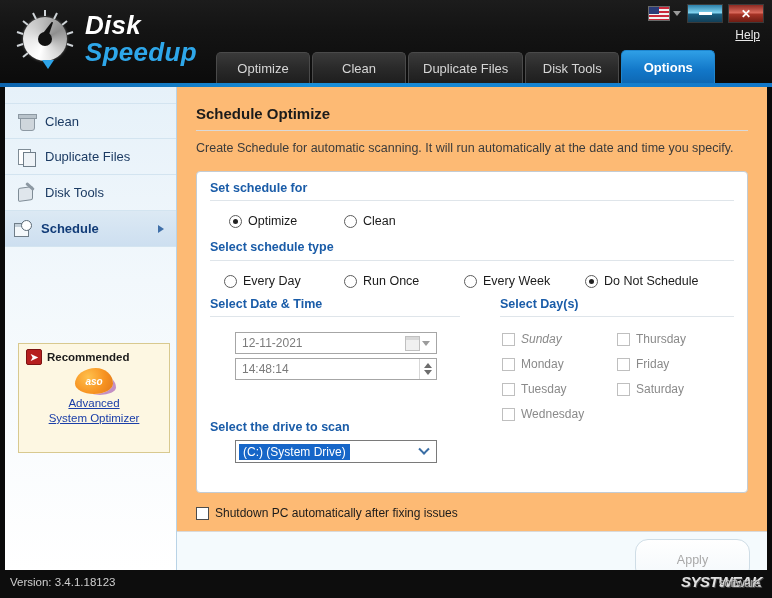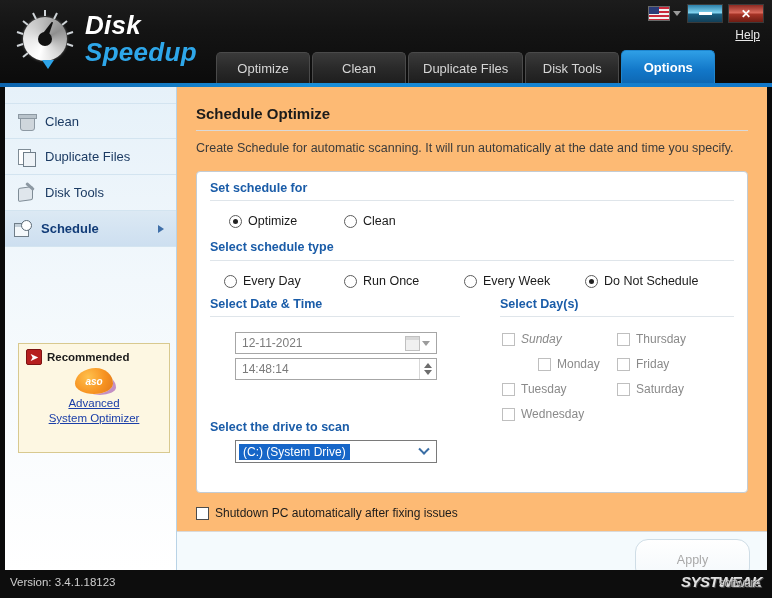--- a/index.html
+++ b/index.html
@@ -552,21 +552,21 @@
         <span class="spinner">
           <span class="spin-up"></span>
           <span class="spin-dn"></span>
         </span>
       </div>
 
       <label class="chk" style="left:305px; top:160px;font-style:italic;">
         <span class="cbox"></span>
         <span>Sunday</span>
       </label>
-      <label class="chk" style="left:305px; top:185px;margin-left:36px;">
+      <label class="chk" style="left:305px; top:185px;">
         <span class="cbox"></span>
         <span>Monday</span>
       </label>
       <label class="chk" style="left:305px; top:210px;">
         <span class="cbox"></span>
         <span>Tuesday</span>
       </label>
       <label class="chk" style="left:305px; top:235px;">
         <span class="cbox"></span>
         <span>Wednesday</span>

